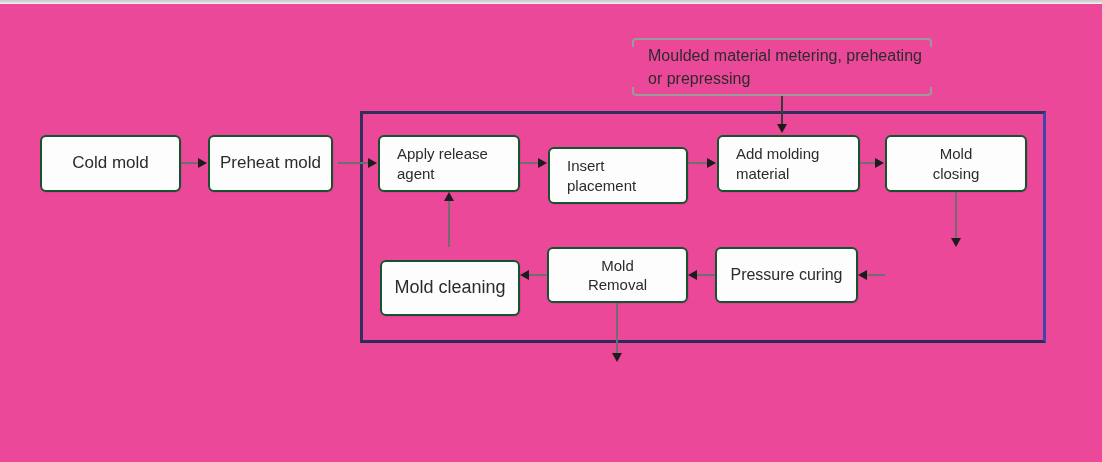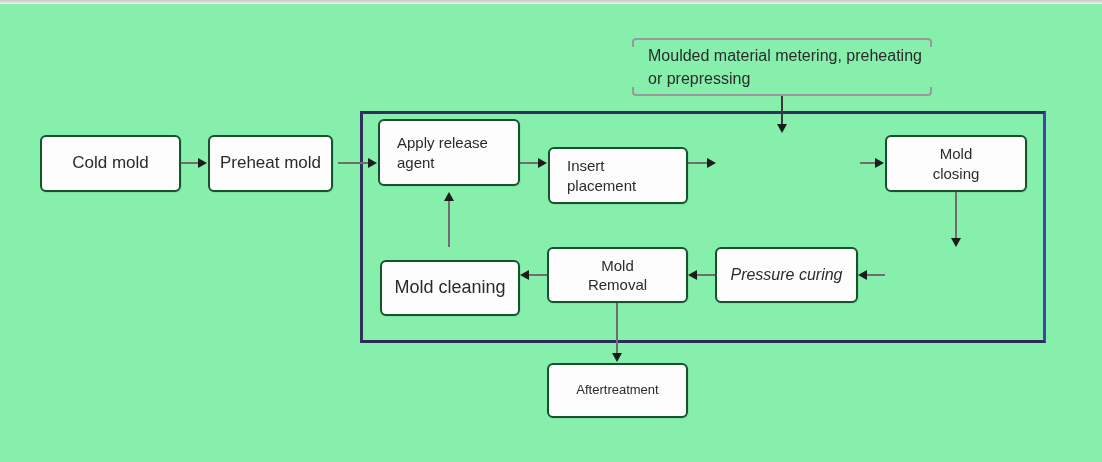--- a/index.html
+++ b/index.html
@@ -1,19 +1,19 @@
 <!DOCTYPE html>
 <html><head>
 <meta charset="utf-8">
 <style>
   * { margin:0; padding:0; box-sizing:border-box; }
   body { background:#ffffff; font-family:"Liberation Sans", sans-serif; }
   .canvas {
     position:relative; width:1102px; height:462px;
-    background:#86efac; overflow:hidden; color:#2b2b2b;
+    background:#ec4899; overflow:hidden; color:#2b2b2b;
   }
   .top-strip {
     position:absolute; left:0; top:0; width:1102px; height:4px;
     background:linear-gradient(to bottom, #c7c7c7 0%, #dedede 60%, #f7f7f7 100%);
   }
   
   .outer-box {
     position:absolute; left:360px; top:111px; width:686px; height:232px;
     border:3px solid #30305e; border-right-color:#4343ae; border-bottom-color:#2b2b58;
     background:transparent;
@@ -24,27 +24,27 @@
     background:#fdfdfd; border:2px solid #14532d; border-radius:6px;
     box-shadow:1px 1px 0 rgba(0,0,0,0.06);
     text-align:center; line-height:1.3; white-space:pre-line; z-index:2;
   }
   .node.left-text { justify-content:flex-start; text-align:left; padding-left:17px; }
   .fs13{font-size:13px} .fs15{font-size:15px} .fs16{font-size:16px}
   .fs17{font-size:17px} .fs18{font-size:18px}
 
   .n-cold       { left:40px;  top:135px; width:141px; height:57px; }
   .n-preheat    { left:208px; top:135px; width:125px; height:57px;text-align:center; }
-  .n-apply      { left:378px; top:119px; width:142px; height:67px; }
+  .n-apply      { left:378px; top:135px; width:142px; height:57px; }
   .n-insert     { left:548px; top:135px; width:140px; height:57px;margin-top:12px; }
   .n-addmat     { left:717px; top:135px; width:143px; height:57px; }
   .n-closing    { left:885px; top:135px; width:142px; height:57px; }
   .n-cleaning   { left:380px; top:247px; width:140px; height:56px;margin-top:13px; }
   .n-removal    { left:547px; top:247px; width:141px; height:56px; }
-  .n-pressure   { left:715px; top:247px; width:143px; height:56px;font-style:italic; }
+  .n-pressure   { left:715px; top:247px; width:143px; height:56px; }
   .n-venting    { left:885px; top:247px; width:143px; height:56px; }
   .n-after      { left:547px; top:363px; width:141px; height:55px; }
 
   
   .bracket-top {
     position:absolute; left:632px; top:38px; width:300px; height:9px;
     border-top:2px solid #9a9a9a; border-left:2px solid #9a9a9a; border-right:2px solid #9a9a9a;
     border-radius:4px 4px 0 0;
   }
   .bracket-bottom {
@@ -87,36 +87,37 @@
     <span>Preheat mold</span>
   </div>
   <div class="node n-apply fs15 left-text">
     <span>Apply release
 agent</span>
   </div>
   <div class="node n-insert fs15 left-text">
     <span>Insert
 placement</span>
   </div>
+  <div class="node n-addmat fs15 left-text">
+    <span>Add molding
+material</span>
+  </div>
   <div class="node n-closing fs15">
     <span>Mold
 closing</span>
   </div>
   <div class="node n-cleaning fs18">
     <span>Mold cleaning</span>
   </div>
   <div class="node n-removal fs15">
     <span>Mold
 Removal</span>
   </div>
   <div class="node n-pressure fs16">
     <span>Pressure curing</span>
-  </div>
-  <div class="node n-after fs13">
-    <span>Aftertreatment</span>
   </div>
 
   <div class="hline" style="left:181px; top:162px; width:20px;"></div>
   <div class="ah ah-right" style="left:198px; top:158px;"></div>
 
   <div class="hline" style="left:338px; top:162px; width:32px;"></div>
   <div class="ah ah-right" style="left:368px; top:158px;"></div>
 
   <div class="hline" style="left:520px; top:162px; width:21px;"></div>
   <div class="ah ah-right" style="left:538px; top:158px;"></div>

